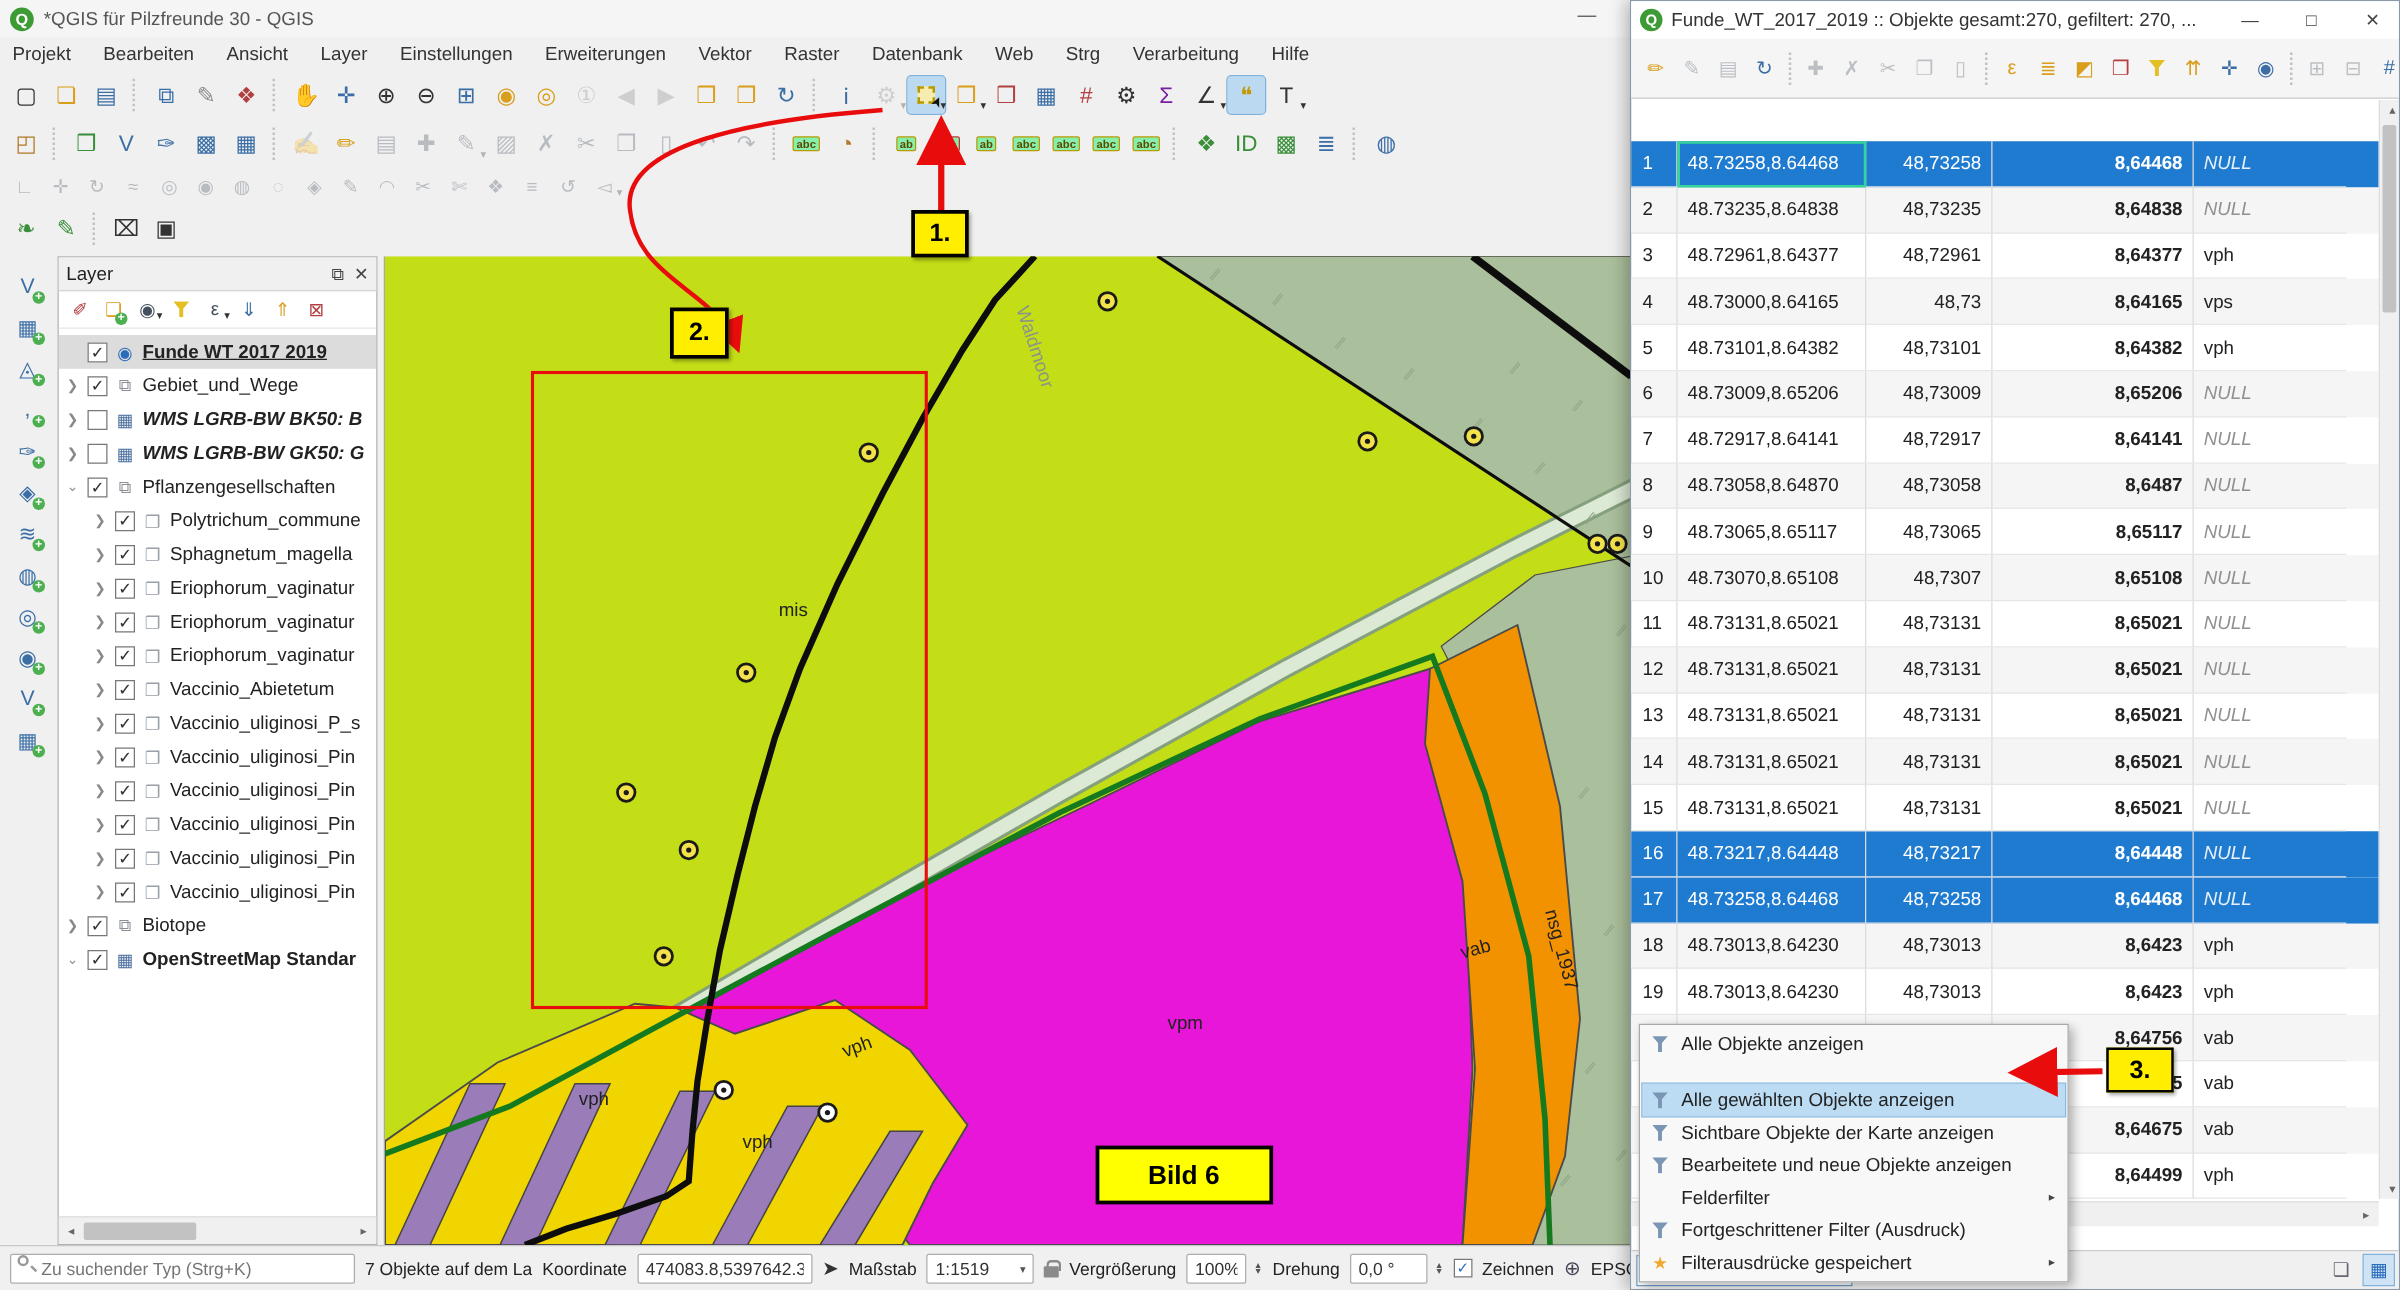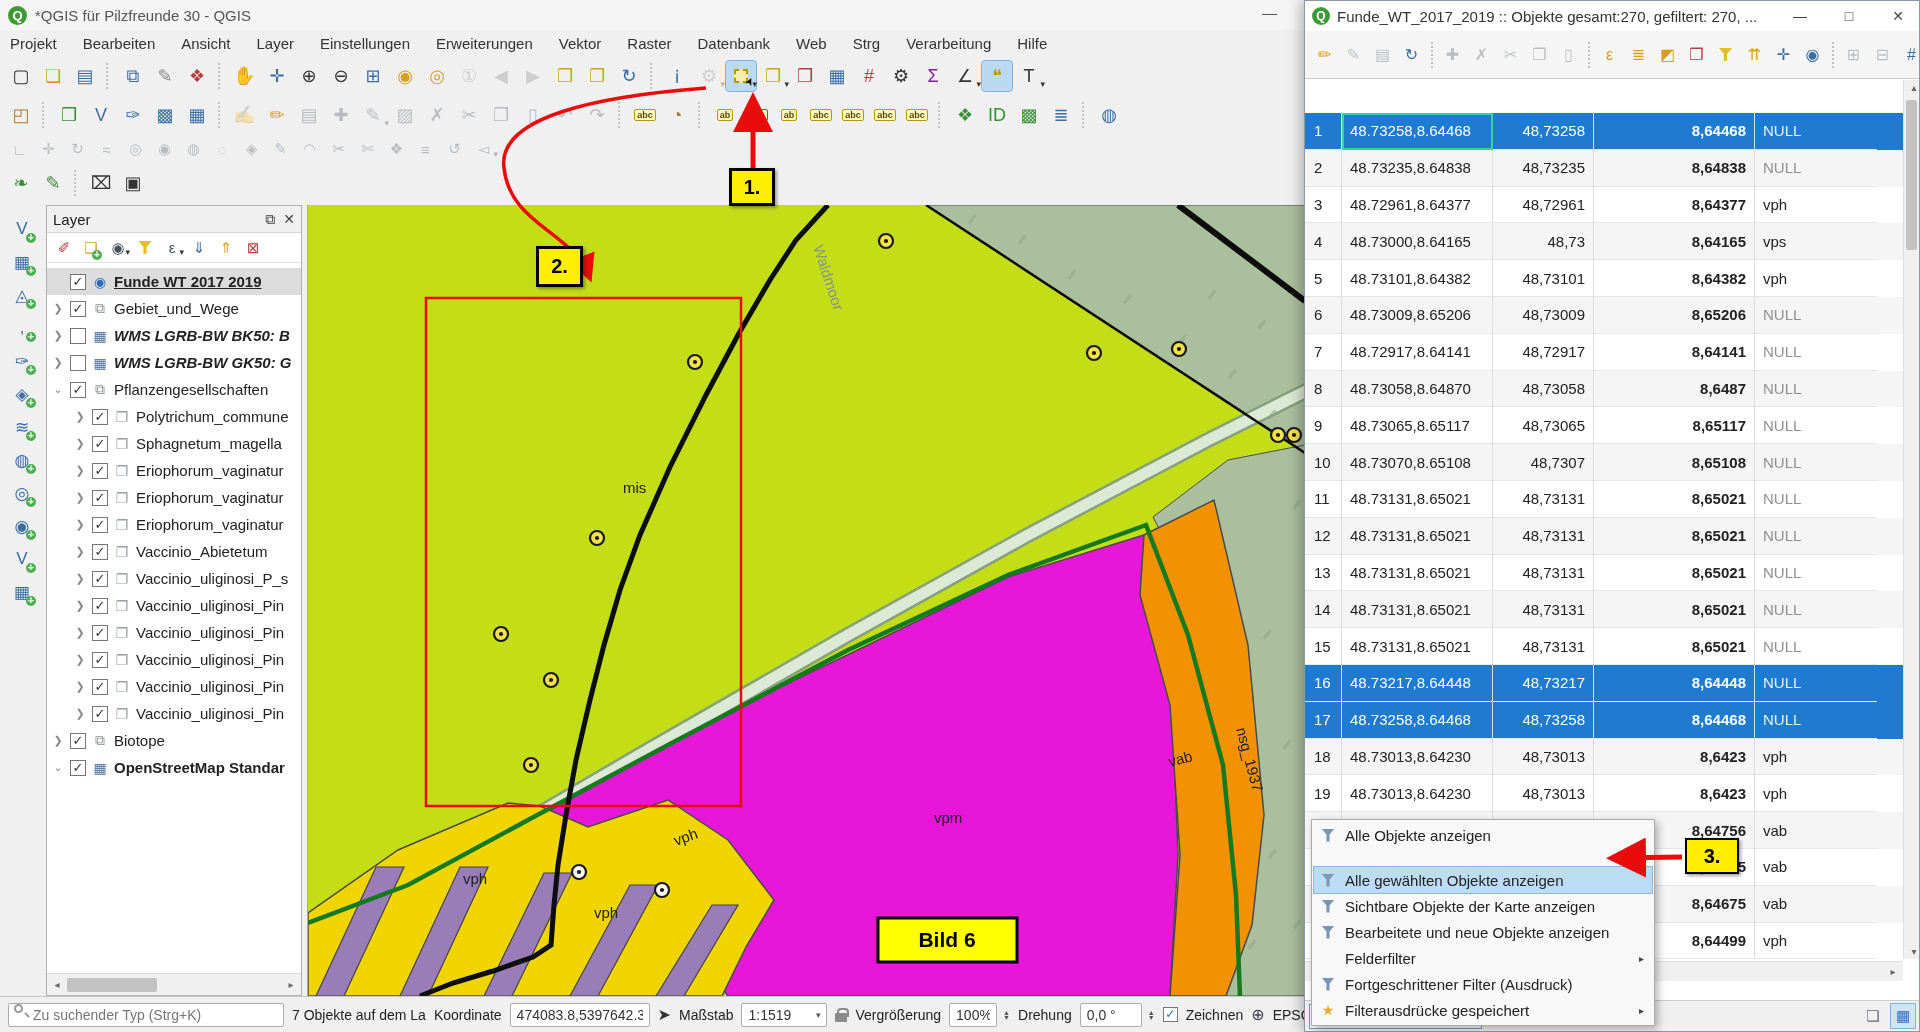--- a/index.html
+++ b/index.html
@@ -29,21 +29,21 @@
   .tbi.dis { opacity:.32; }
   .tbsep { width:6px; height:26px; border-left:2px dotted #c2c2c2; margin:0 4px; }
   .c-amber { color:#d99f1c; } .c-blue { color:#3a6ea5; } .c-dark { color:#333; }
   .c-gray { color:#8a8a8a; } .c-red { color:#b34040; } .c-purple { color:#7a1fa0; }
   .c-green { color:#3a8f3a; } .c-multi { color:#b07a2a; }
   .tbi.hl { background:#bcd9f2; outline:1px solid #7fb2dd; }
   .tbi.hl2 { background:#bcd9f2; outline:1px solid #7fb2dd; color:#c29a00; }
   .caret::after { content:"▾"; font-size:9px; color:#333; position:absolute; right:-1px; bottom:2px; }
   .dashed-sq { width:14px; height:14px; border:2px dashed #b89a00; background:#f6ecb0; display:inline-block; }
   .cursor-glyph { position:absolute; right:2px; bottom:3px; font-size:11px; color:#111; transform:rotate(-65deg); }
-  .tag { background:#fef9c3; border:1px solid #b89a00; font-size:9px; font-weight:bold;
+  .tag { background:#86efac; border:1px solid #b89a00; font-size:9px; font-weight:bold;
     color:#5a4a00; padding:0 2px; border-radius:2px; }
   .tag.red { border-color:#c33; color:#c33; }
 
   
   .funnel-ic { width:13px; height:13px; display:inline-block;
     clip-path:polygon(0 0,100% 0,62% 46%,62% 100%,38% 100%,38% 46%); }
   .funnel-y { background:#e3bf24; } .funnel-b { background:#7b96b5; }
 
   
   #leftdock { position:absolute; left:0; top:202px; width:44px; height:794px; display:flex;
@@ -118,21 +118,21 @@
   .trow { height:36.8px; display:flex; font-size:15px; }
   .trow.alt { background:#f5f5f5; }
   .trow.sel { background:#1e7bd0; color:#fff; }
   .tc { display:flex; align-items:center; border-right:1px solid #dcdcdc; border-bottom:1px solid #e6e6e6;
     padding:0 8px; white-space:nowrap; overflow:hidden; }
   .tc.num { width:37px; justify-content:flex-start; padding-left:9px; color:#222; }
   .trow.sel .tc.num { color:#fff; }
   .tc.wgs { width:151px; } .tc.ylat { width:101px; justify-content:flex-end; }
   .tc.xlon { width:161px; justify-content:flex-end;font-weight:bold; } .tc.pfl { width:122px; border-right:none; }
   .tc.focus { outline:2px solid #35d49a; outline-offset:-2px; }
-  .nullv { color:#909090; }
+  .nullv { font-style:italic; color:#909090; }
   .trow.sel .nullv { color:#e8f1fa; }
   #aw-vscroll { position:absolute; right:0; top:79px; width:16px; bottom:72px; background:#f0f0f0;
     border-left:1px solid #ddd; }
   #aw-vscroll .sb-thumb { position:absolute; left:2px; top:20px; width:11px; height:150px; }
   #aw-hscroll { position:absolute; left:0; bottom:50px; height:20px; width:598px; background:#f0f0f0;
     border-top:1px solid #ddd; display:flex; align-items:center; }
   #aw-bottom { position:absolute; left:0; bottom:0; height:31px; width:614px; background:#f0f0f0;
     border-top:1px solid #ccc; display:flex; align-items:center; padding:0 4px; gap:6px; }
   #filter-btn { height:25px; display:flex; align-items:center; gap:6px; padding:0 10px 0 6px;
     background:#fdfdfd; border:1px solid #6d9ccc; font-size:14px; position:relative; }

